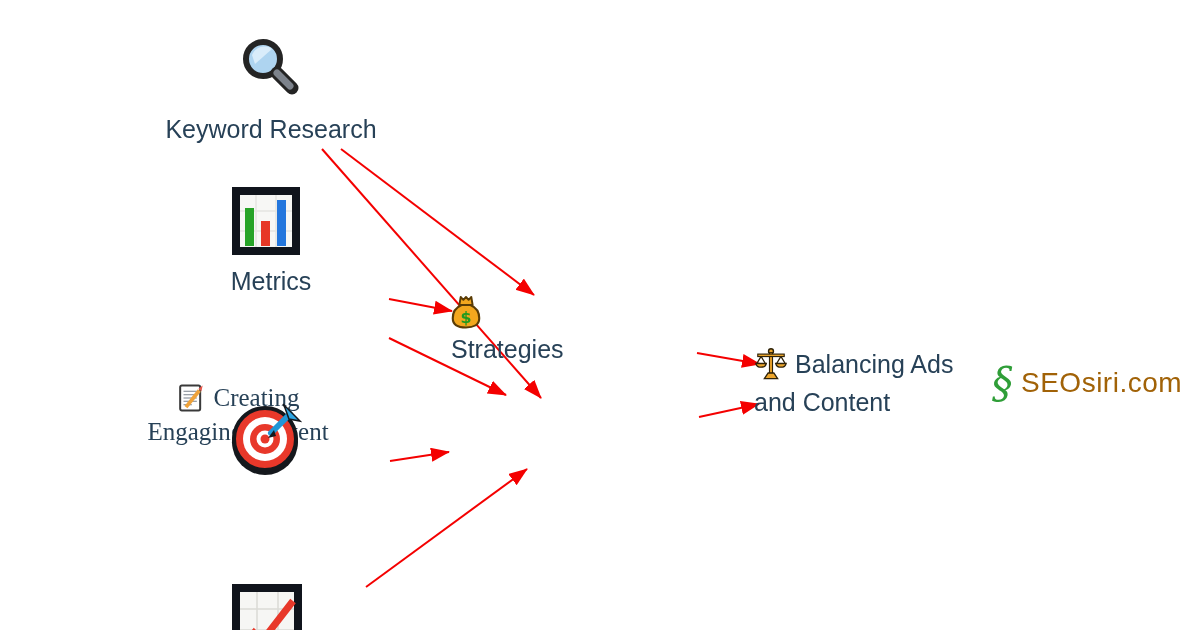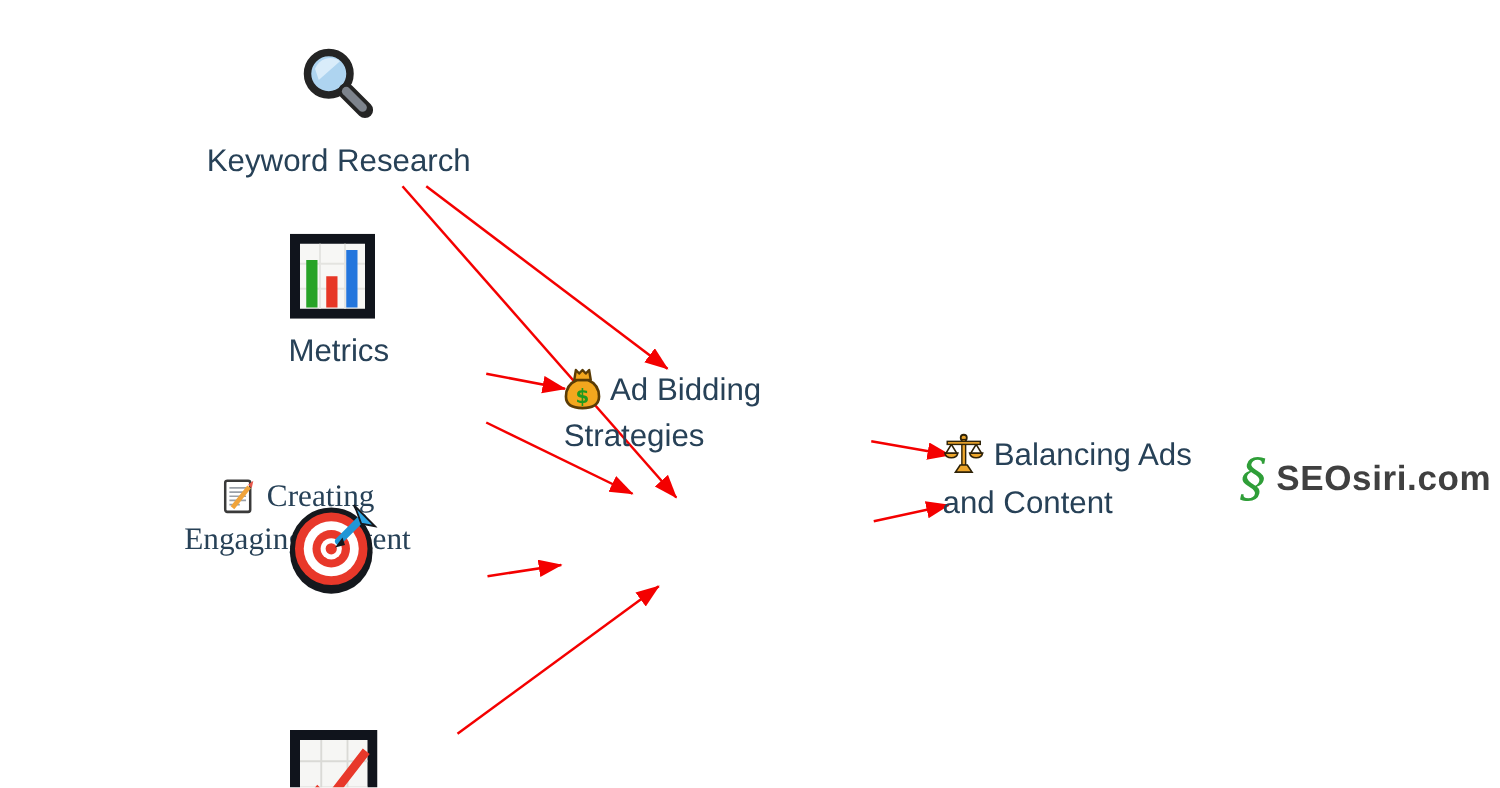--- a/index.html
+++ b/index.html
@@ -11,21 +11,21 @@
   .node{position:absolute;z-index:2;}
   .label{font-size:25px;line-height:35px;color:#274157;}
   .centered{text-align:center;}
   .icon-abs{position:absolute;z-index:2;}
   .icon-top{display:block;margin:0 auto;}
   .inline-icon{display:inline-block;vertical-align:middle;margin-right:7px;position:relative;top:-2px;}
   .two-line{font-size:25px;line-height:37px;}
   #dartboard{z-index:3;}
   .logo{display:flex;align-items:center;gap:8px;}
   .logo-symbol{font-family:"DejaVu Serif",serif;font-style:italic;font-size:42px;color:#2f9e38;line-height:1;}
-  .logo-text{font-size:28px;font-weight:bold;color:#404040;letter-spacing:0.5px;}
+  .logo-text{font-size:28px;font-weight:normal;color:#a16207;letter-spacing:0.5px;}
 </style>
 </head>
 <body>
 
 <div id="canvas">
 
   <svg id="arrow-layer" width="1200" height="630">
     <defs>
       <marker id="ah" markerWidth="10" markerHeight="8" refX="9" refY="3.5" orient="auto" markerUnits="strokeWidth">
         <path d="M0,0 L9.5,3.5 L0,7 Z" fill="#f40000"></path>
@@ -95,21 +95,21 @@
     <polygon points="46,28 40,36 48,34" fill="#15181d"></polygon>
   </svg>
 
 
   <div class="node two-line" style="left:451px;top:294px;width:190px;">
     <div>
       <svg class="inline-icon" width="30" height="34" viewBox="0 0 34 38">
         <path d="M12,11 C5,14 2,20 2,26 c0,8 7,10.5 15,10.5 s15,-2.5 15,-10.5 c0,-6 -3,-12 -10,-15 Z" fill="#f3a71e" stroke="#5a3c06" stroke-width="2.4"></path>
         <path d="M11,2 l3,3.2 3,-3.2 3,3.2 3,-3.2 1.5,9 H9.5 Z" fill="#f3a71e" stroke="#5a3c06" stroke-width="2.2" stroke-linejoin="round"></path>
         <text x="17" y="32" font-size="18" font-weight="bold" fill="#1f9a1f" text-anchor="middle" font-family="DejaVu Sans, sans-serif">$</text>
-      </svg><span>Ad Bidding</span>
+      </svg>
     </div>
     <div>Strategies</div>
   </div>
 
 
   <div class="node two-line" style="left:754px;top:345px;width:230px;line-height:38px;">
     <div>
       <svg class="inline-icon" width="34" height="34" viewBox="0 0 36 36">
         <circle cx="18" cy="4.5" r="2.6" fill="#eda62c" stroke="#2e2208" stroke-width="1.5"></circle>
         <rect x="16.4" y="6" width="3.2" height="22" fill="#eda62c" stroke="#2e2208" stroke-width="1.2"></rect>

